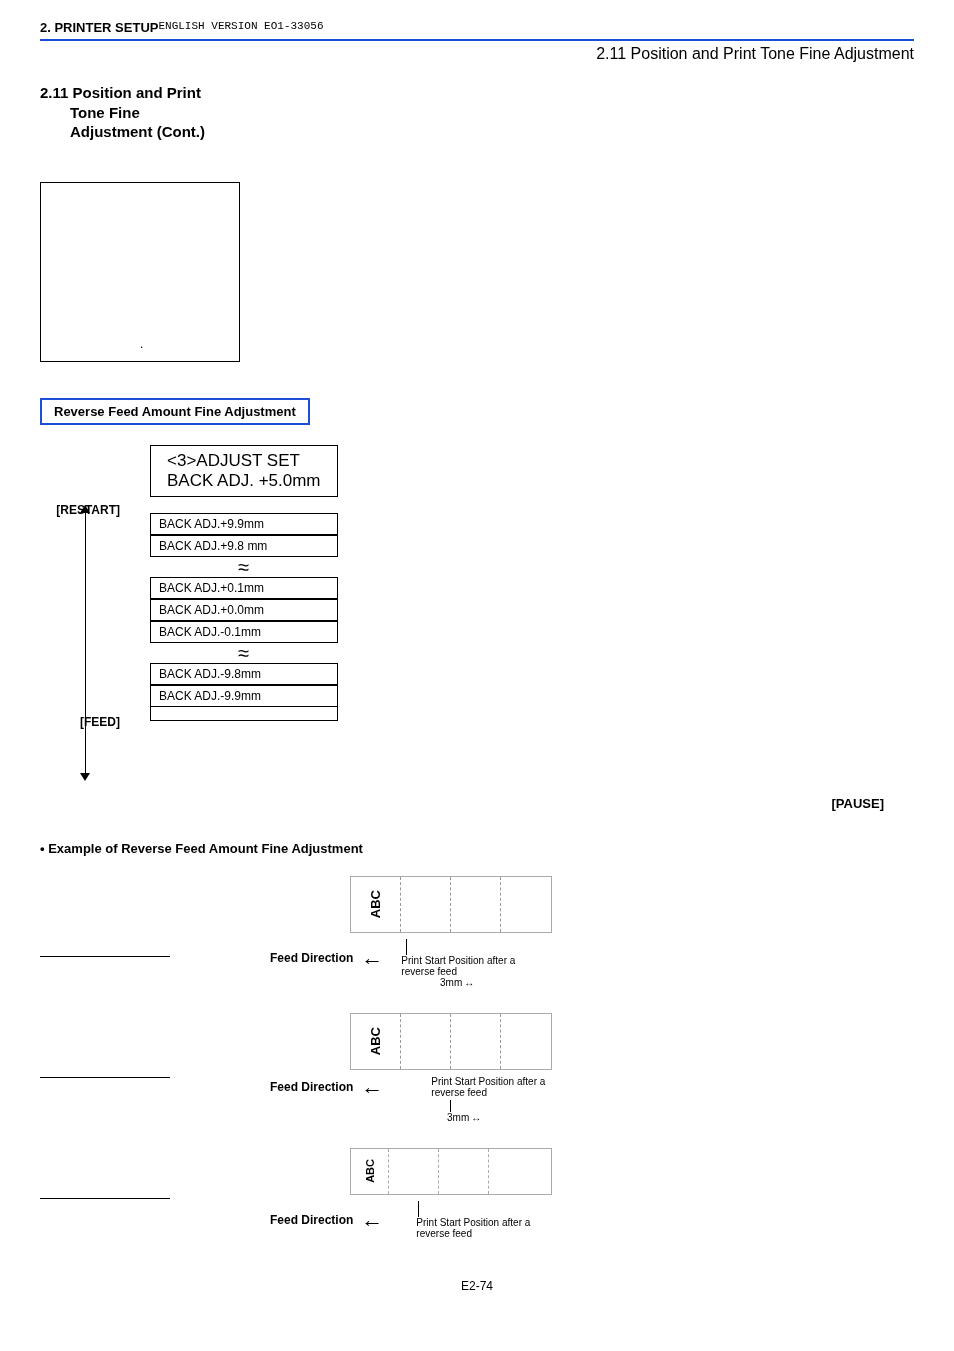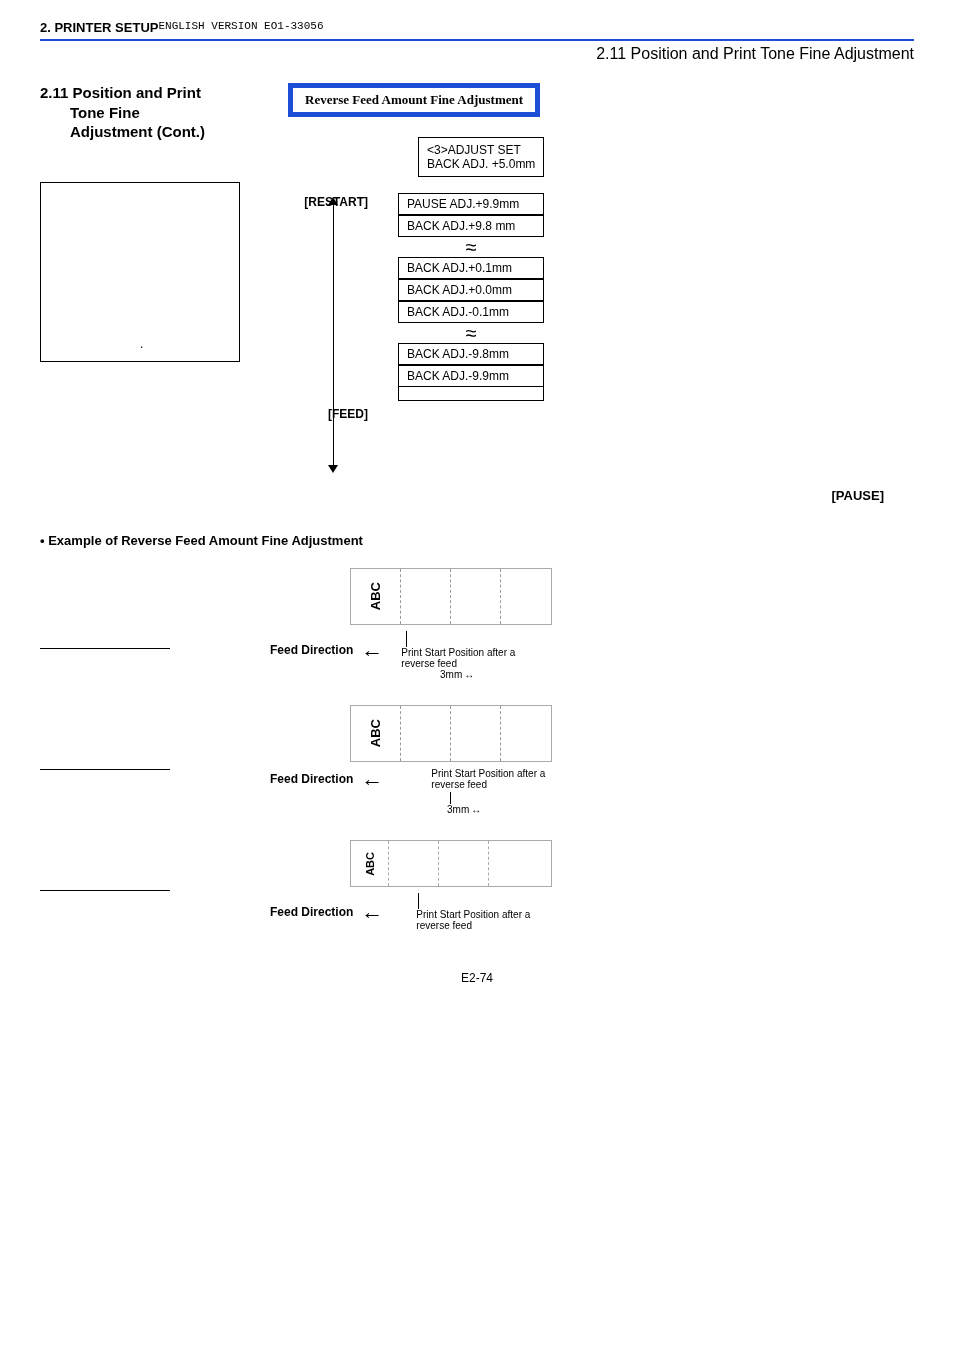--- a/index.html
+++ b/index.html
@@ -20,22 +20,22 @@
       padding-bottom: 4px;
       margin-bottom: 4px;
     }
     .header-sub {
       text-align: right;
       font-size: 16px;
       margin-bottom: 20px;
     }
     .main-content {
       display: flex;
-      flex-direction: row;
-      gap: 28px;
+      flex-direction: column;
+      gap: 36px;
       margin-top: 10px;
     }
     .left-panel {
       width: 220px;
       flex-shrink: 0;
     }
     .left-panel .section-heading {
       font-size: 15px;
       font-weight: bold;
       line-height: 1.3;
@@ -51,27 +51,26 @@
       position: absolute;
       bottom: 10px;
       left: 50%;
       font-size: 12px;
     }
     .right-panel {
       flex: 1;
       position: relative;
     }
     .reverse-feed-title-box {
-      border: 5px solid #1d4ed8;
+      border: 2px solid #1d4ed8;
       padding: 4px 12px;
       font-weight: bold;
       font-size: 13px;
       display: inline-block;
       margin-bottom: 10px;
-      font-family: Liberation Serif, serif;
     }
     .pause-label {
       font-weight: bold;
       font-size: 13px;
       text-align: right;
       margin-top: 20px;
       margin-right: 60px;
     }
     .example-section {
       margin-top: 30px;
@@ -122,24 +121,23 @@
     }
     .adj-box {
       border: 1px solid #000;
       padding: 3px 8px;
       font-size: 12px;
       min-width: 140px;
       background: #fff;
     }
     .adj-box-top {
       border: 1px solid #000;
-      padding: 5px 8px;
-      font-size: 12px;
+      padding: 5px 16px;
+      font-size: 17px;
       background: #fff;
-      margin-left: 20px;
     }
     .gap-md { height: 16px; }
     .squiggle {
       font-size: 20px;
       line-height: 1;
       text-align: center;
     }
   </style>
 </head>
 <body>
@@ -190,21 +188,21 @@
       </div>
 
       <div style="display:flex; flex-direction:column; margin-left:20px; gap:0;">
 
         <div class="adj-box-top">
           <div>&lt;3&gt;ADJUST SET</div>
           <div>BACK ADJ. +5.0mm</div>
         </div>
         <div class="gap-md"></div>
 
-        <div class="adj-box">PAUSE ADJ.+9.9mm</div>
+        <div class="adj-box">BACK ADJ.+9.9mm</div>
 
         <div class="adj-box">BACK ADJ.+9.8 mm</div>
 
         <div class="squiggle">≈</div>
 
         <div class="adj-box">BACK ADJ.+0.1mm</div>
 
         <div class="adj-box">BACK ADJ.+0.0mm</div>
 
         <div class="adj-box">BACK ADJ.-0.1mm</div>

